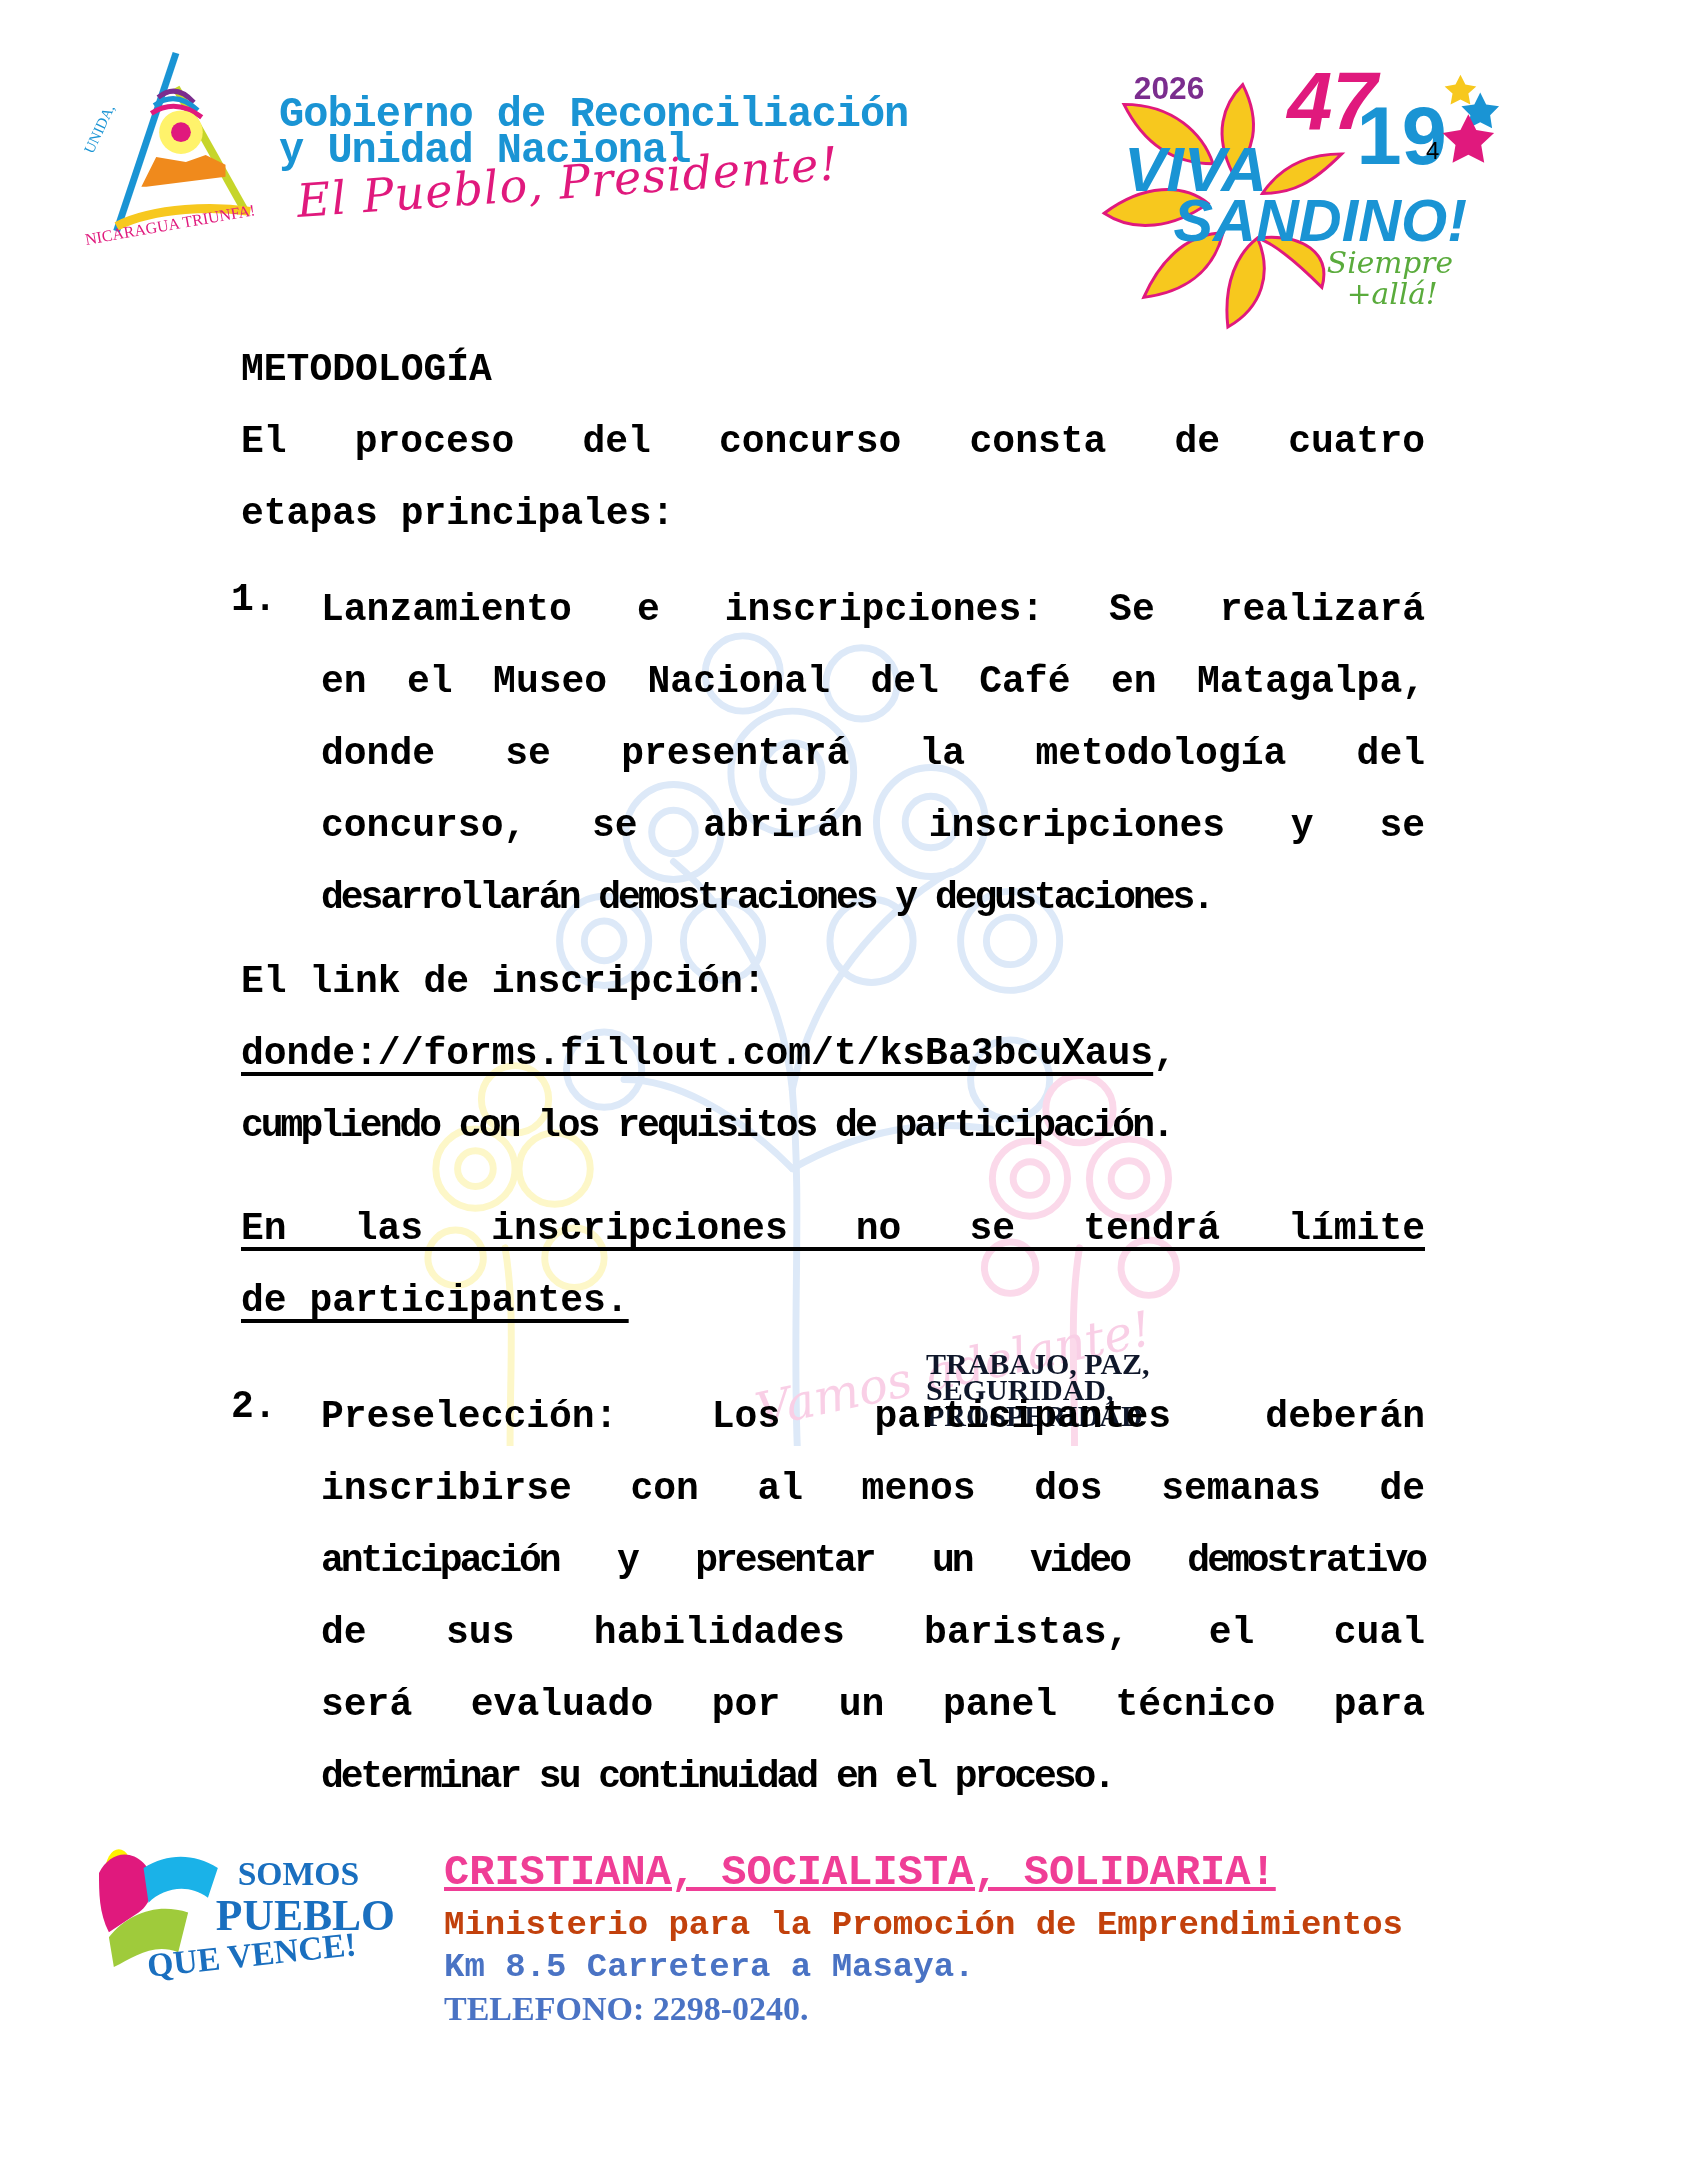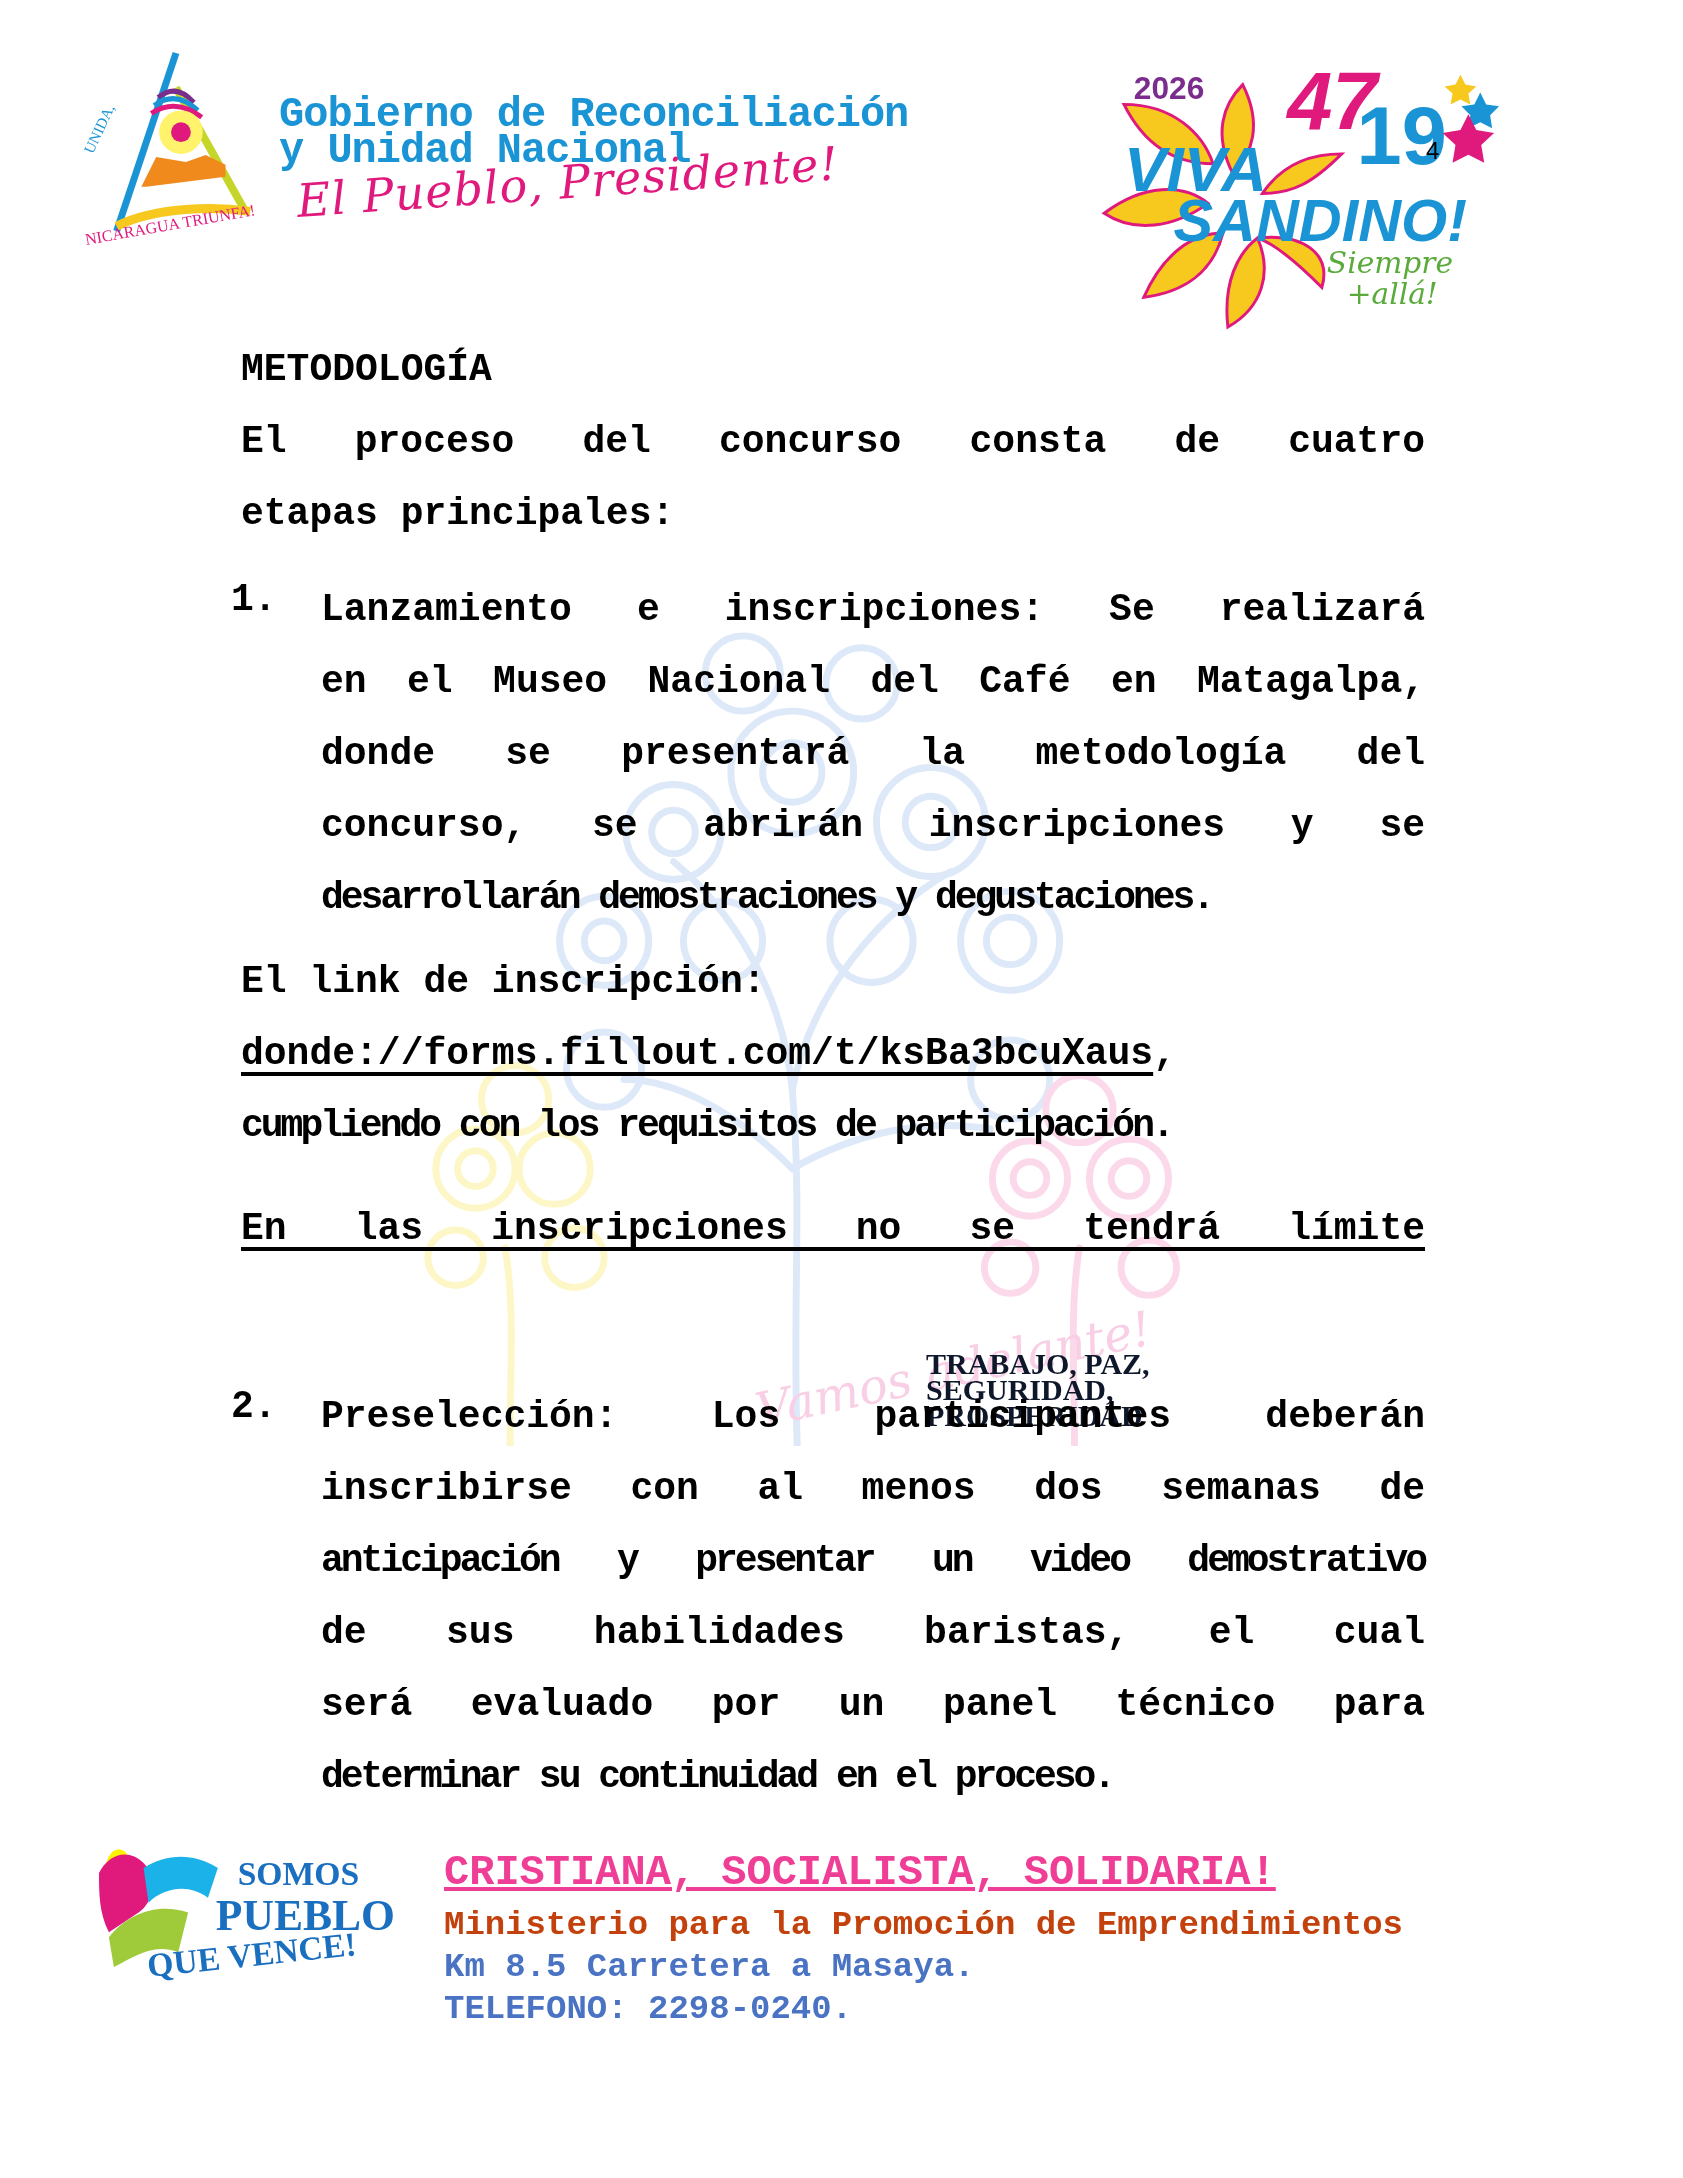--- a/index.html
+++ b/index.html
@@ -33,21 +33,21 @@
   .item .txt { margin-left:80px; text-align:justify; }
   .u { text-decoration:underline; text-decoration-thickness:4px; text-underline-offset:8px; }
   .condensed { letter-spacing:-3px; }
 
   
   #logo-footer { left:99px; top:1843px; width:307px; height:149px; }
   .foot { position:absolute; left:444px; font-family:"Liberation Mono", monospace; font-weight:bold; white-space:nowrap; }
   #foot-motto { top:1849px; color:#ef3e96; font-size:42px;text-decoration:underline; }
   #foot-ministry { top:1906px; color:#c2410c; font-size:34px; }
   #foot-address { top:1948px; color:#4a73c4; font-size:34px; }
-  #foot-phone { top:1990px; color:#4a73c4; font-size:34px; }
+  #foot-phone { top:1990px; color:#4a73c4; font-size:34px;font-family:Liberation Serif, serif; }
 </style>
 </head>
 <body>
 
 <svg class="abs" id="watermark" viewBox="0 0 820 840">
   <g fill="none" stroke-width="7" stroke-linecap="round">
 
     <g stroke="#dde9f8">
       <path d="M385 840 C380 700 390 600 380 480 C370 380 320 300 260 250"></path>
       <path d="M380 480 C400 380 470 300 540 260"></path>
@@ -157,20 +157,21 @@
   </div>
 
   <div class="content" style="top:941px;">
     <div class="p">El link de inscripción:</div>
     <div class="p"><a class="u" style="color:#000;">donde://forms.fillout.com/t/ksBa3bcuXaus</a><span>,</span></div>
     <div class="p condensed">cumpliendo con los requisitos de participación.</div>
   </div>
 
   <div class="content" style="top:1188px;">
     <div class="p justify-full u">En las inscripciones no se tendrá límite</div>
+    <div class="p"><span class="u">de participantes.</span></div>
   </div>
 
   <div class="item" style="top:1376px;">
     <span class="num">2.</span>
     <div class="txt">
       <div class="p justify-full">Preselección: Los participantes deberán</div>
       <div class="p justify-full">inscribirse con al menos dos semanas de</div>
       <div class="p justify-full condensed">anticipación y presentar un video demostrativo</div>
       <div class="p justify-full">de sus habilidades baristas, el cual</div>
       <div class="p justify-full">será evaluado por un panel técnico para</div>

